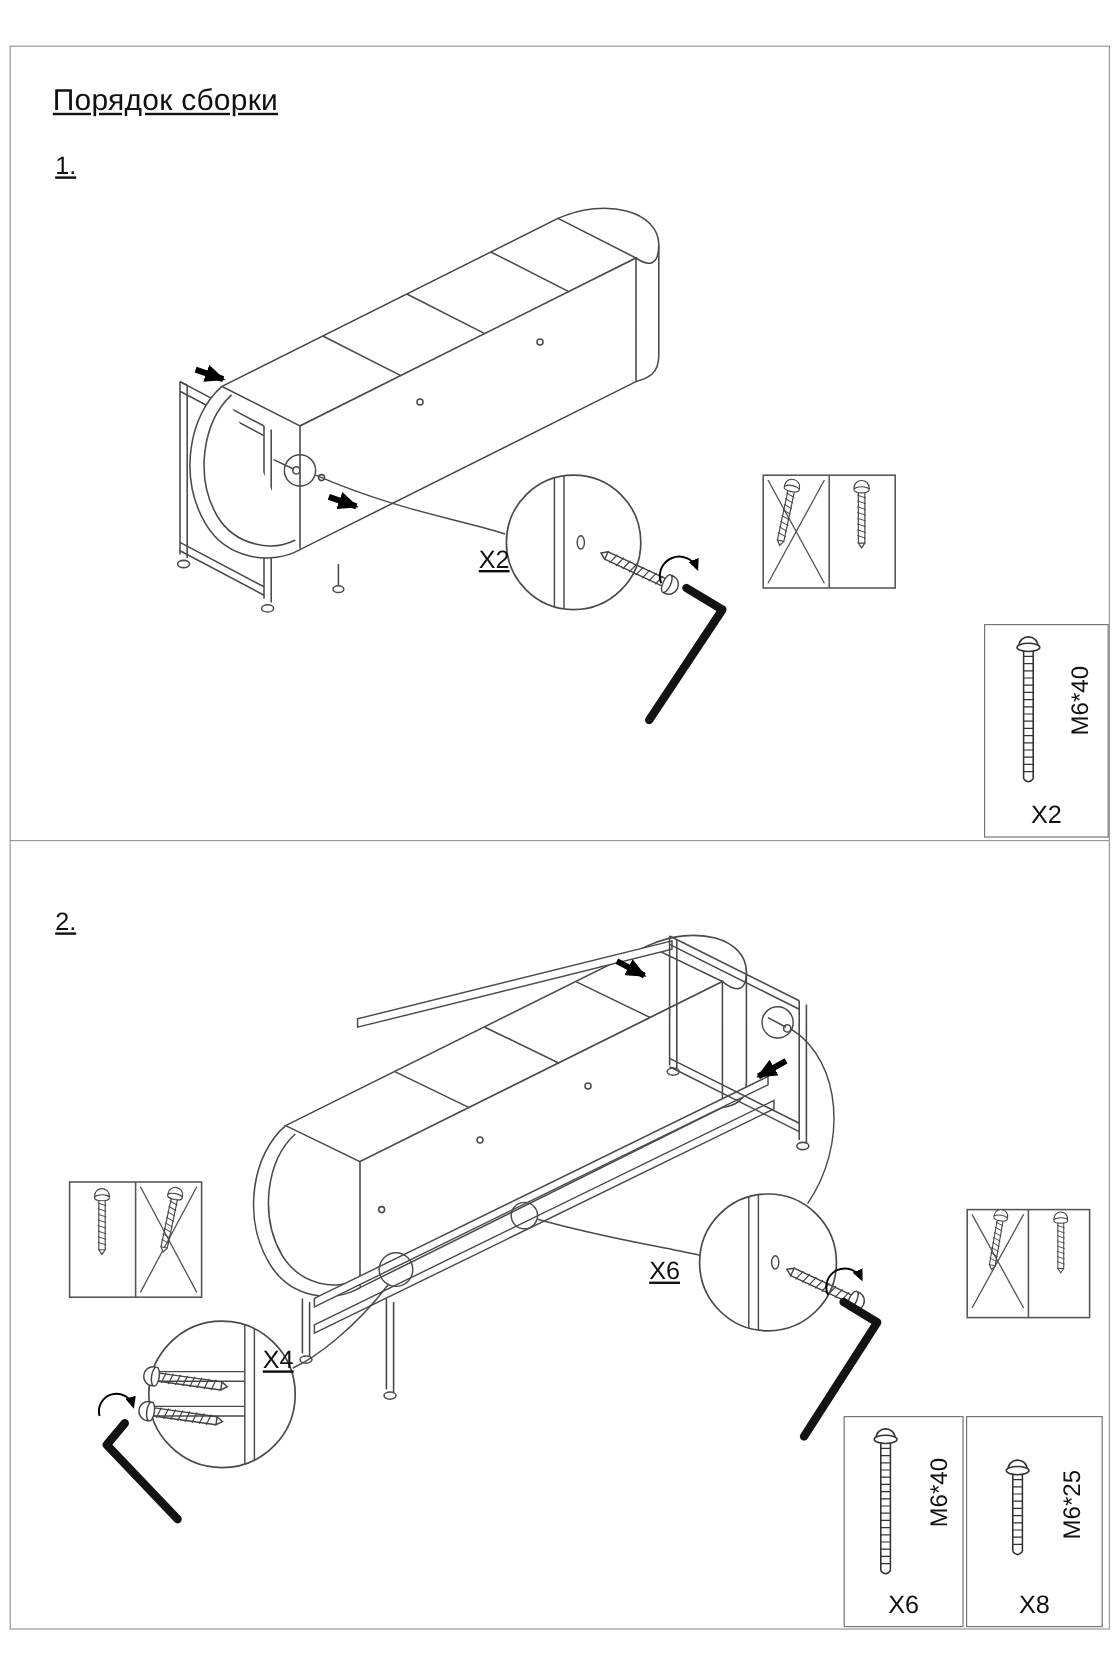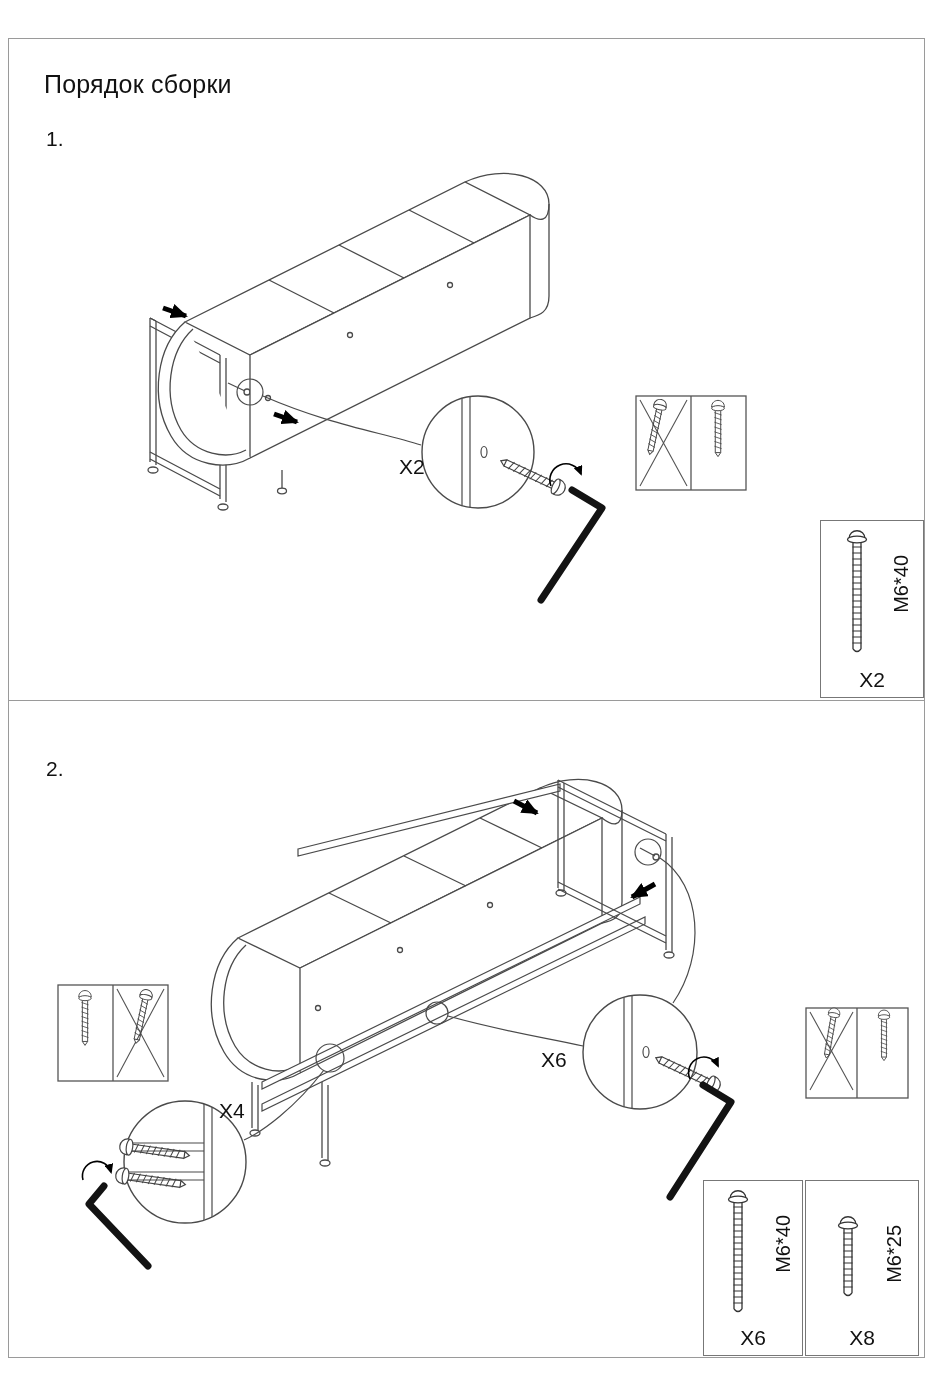--- a/index.html
+++ b/index.html
@@ -3,21 +3,21 @@
 <meta charset="utf-8">
 <style>
   * { margin:0; padding:0; box-sizing:border-box; }
   html,body { background:#fff; }
   body {
     width:933px; height:1400px;
     font-family:"Liberation Sans","DejaVu Sans",sans-serif;
     color:#111;
   }
   .page { position:relative; width:933px; height:1400px; background:#fff; overflow:hidden; }
-  .abs { position:absolute; }
+  .abs { position:absolute;text-decoration:underline; }
   .border-frame { position:absolute; left:8px; top:38px; width:917px; height:1320px; border:1px solid #9a9a9a; }
   .divider { position:absolute; left:8px; top:700px; width:917px; height:0; border-top:1px solid #9a9a9a; }
   .title { font-size:25px; letter-spacing:.2px; }
   .step-num { font-size:21px; }
   .callout { font-size:21px; }
   svg.illu { position:absolute; left:0; }
   .legend-box { position:absolute; border:1.4px solid #777; background:#fff; }
   .legend-qty { position:absolute; bottom:5px; left:0; width:100%; text-align:center; font-size:21px; }
   .vtext { position:absolute; writing-mode:vertical-rl; transform:rotate(180deg); font-size:20px; white-space:nowrap; }
 </style>
@@ -235,21 +235,21 @@
     </g>
     <g stroke="#555" stroke-width="1.3" fill="none">
       <rect x="806" y="1008" width="102" height="90" fill="#fff"></rect>
       <path d="M857 1008L857 1098"></path>
       <path d="M810 1012L853 1090M853 1012L810 1090" stroke-width="1.1"></path>
       <use href="#screw2" transform="translate(834,1014) rotate(100) scale(0.72)"></use>
       <use href="#screw2" transform="translate(884,1016) rotate(90) scale(0.72)"></use>
     </g>
   </svg>
 
-  <div class="abs callout" style="left:219px;top:1099px">X4</div>
+  <div class="abs callout" style="left:219px;top:1122px">X4</div>
   <div class="abs callout" style="left:541px;top:1048px">X6</div>
 
   <div class="legend-box" style="left:703px;top:1180px;width:100px;height:176px">
     <svg width="98" height="173" viewBox="0 0 98 173">
       <g transform="translate(34,16)" stroke="#333" stroke-width="1.3" fill="none">
         <path d="M-8 2C-8 -9 8 -9 8 2Z" fill="#fff"></path>
         <ellipse cx="0" cy="2.5" rx="9.5" ry="3.4" fill="#fff"></ellipse>
         <path d="M-4 6V112M4 6V112M-4 112Q0 117 4 112"></path>
         <path d="M-4.5 10H4.5M-4.5 16H4.5M-4.5 22H4.5M-4.5 28H4.5M-4.5 34H4.5M-4.5 40H4.5M-4.5 46H4.5M-4.5 52H4.5M-4.5 58H4.5M-4.5 64H4.5M-4.5 70H4.5M-4.5 76H4.5M-4.5 82H4.5M-4.5 88H4.5M-4.5 94H4.5M-4.5 100H4.5M-4.5 106H4.5" stroke-width="1"></path>
       </g>

